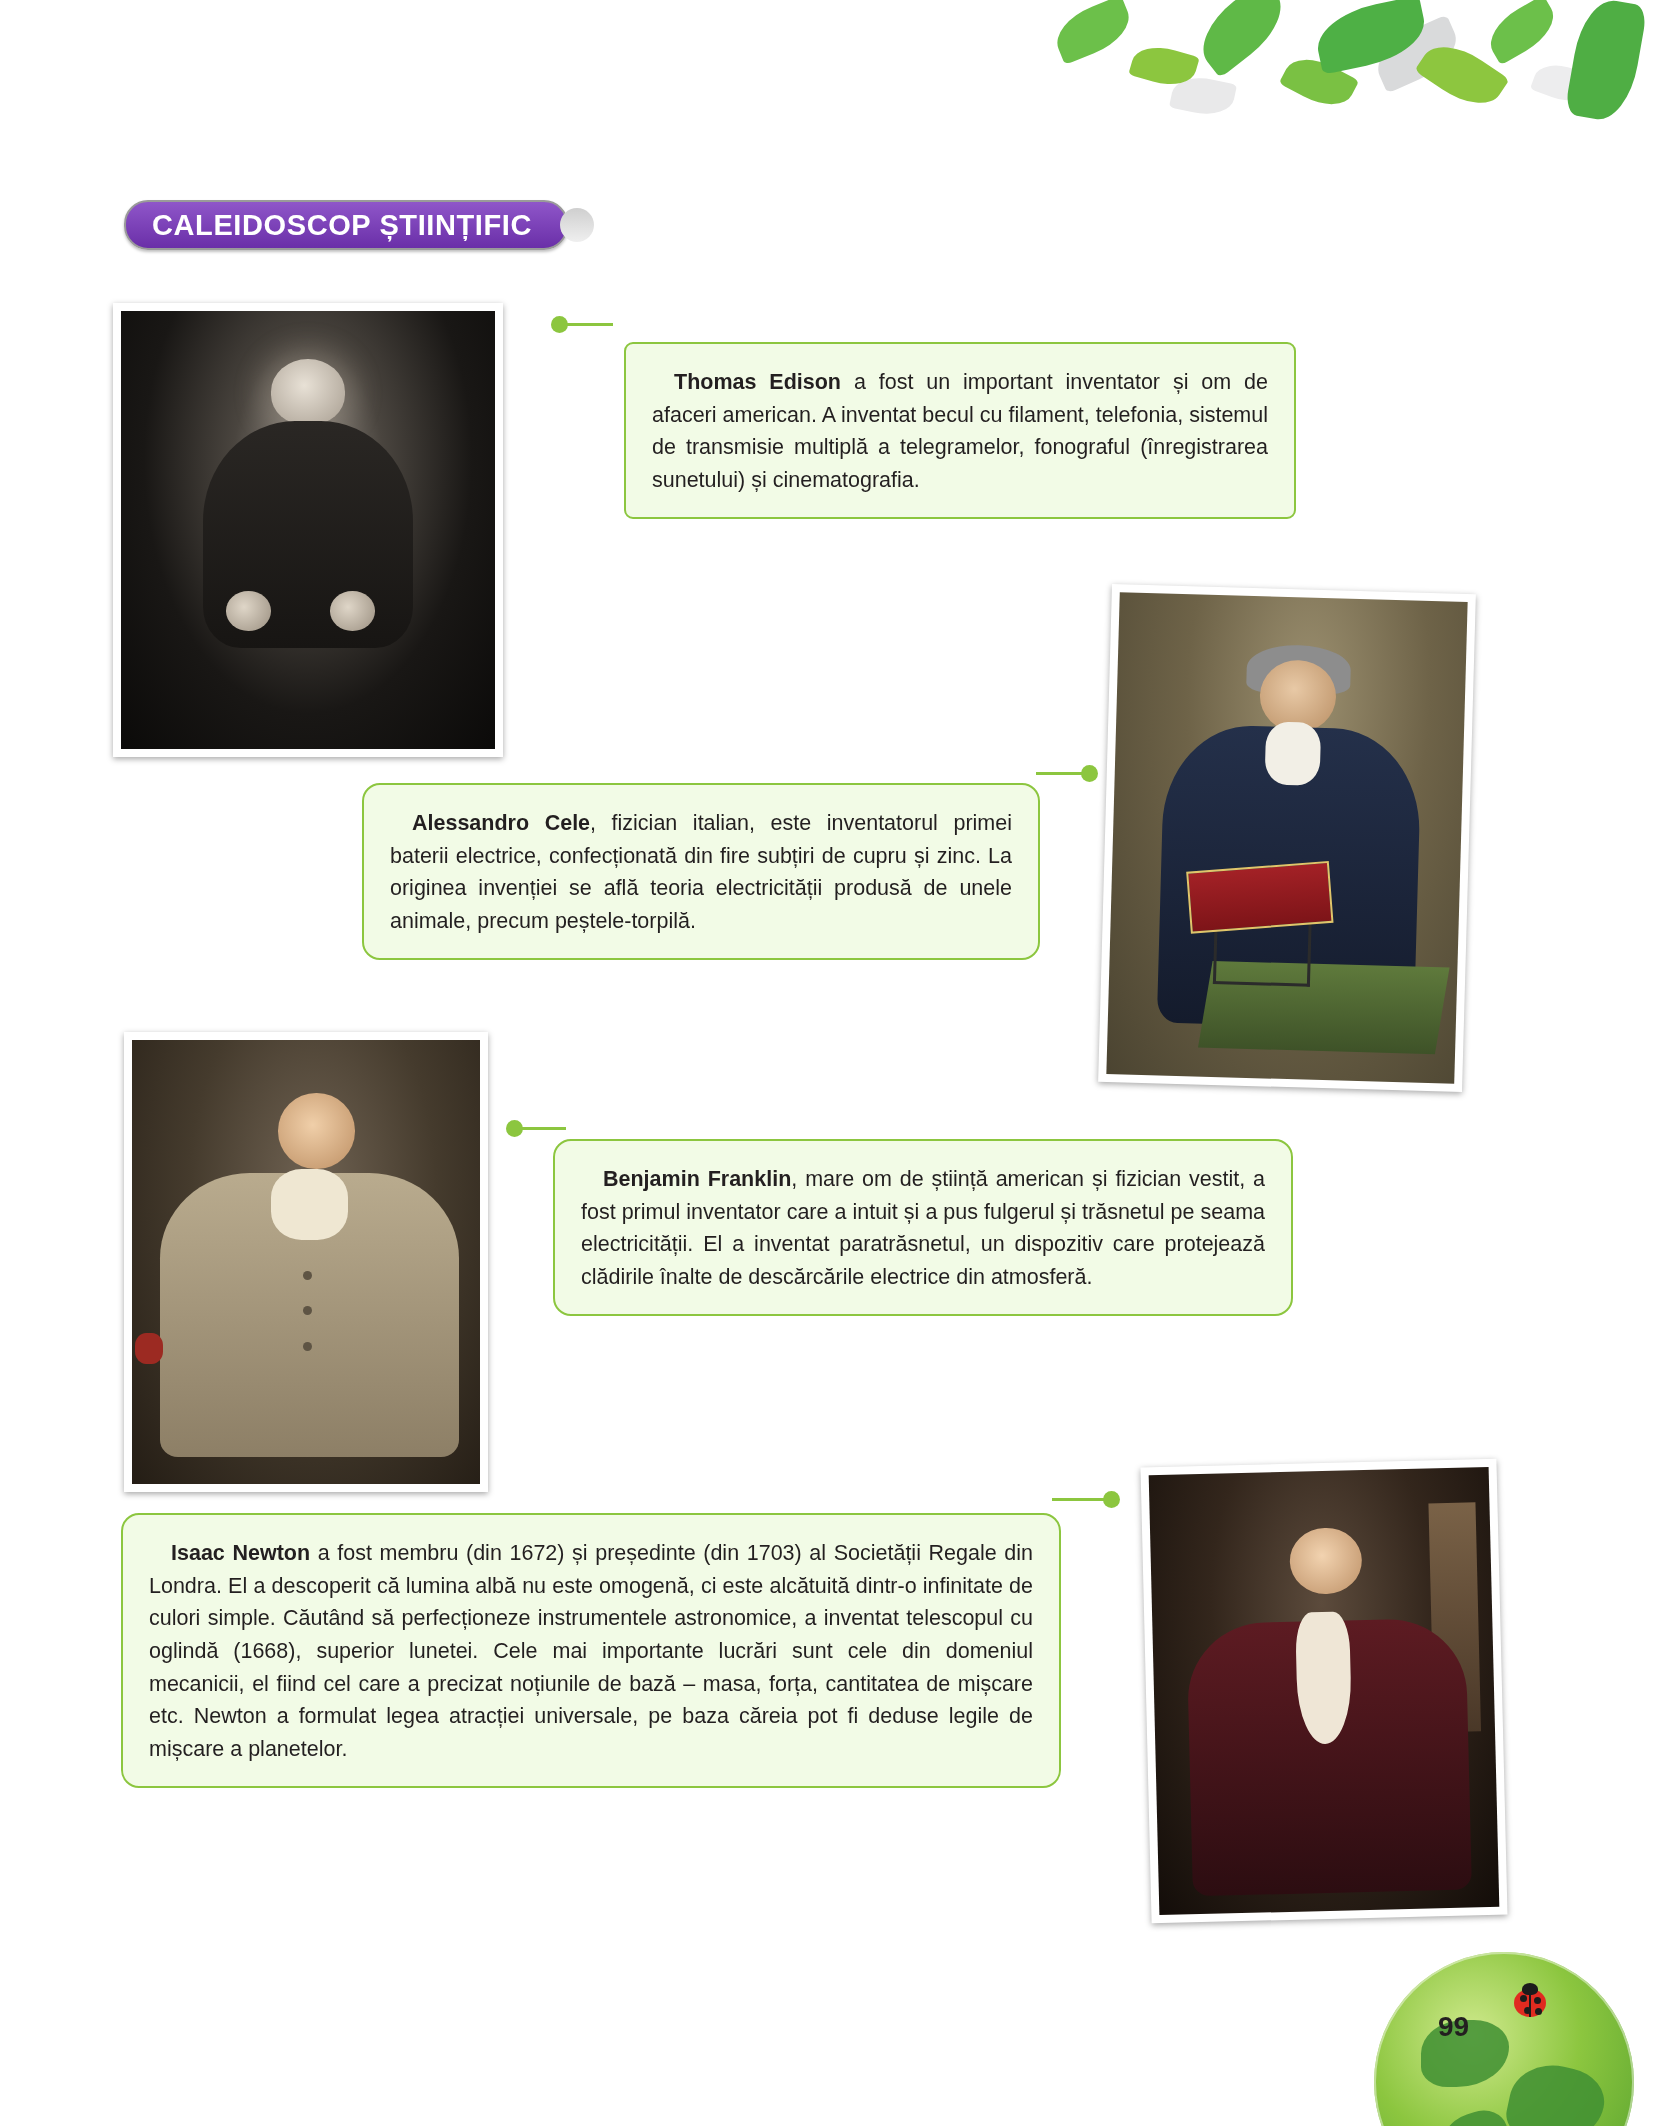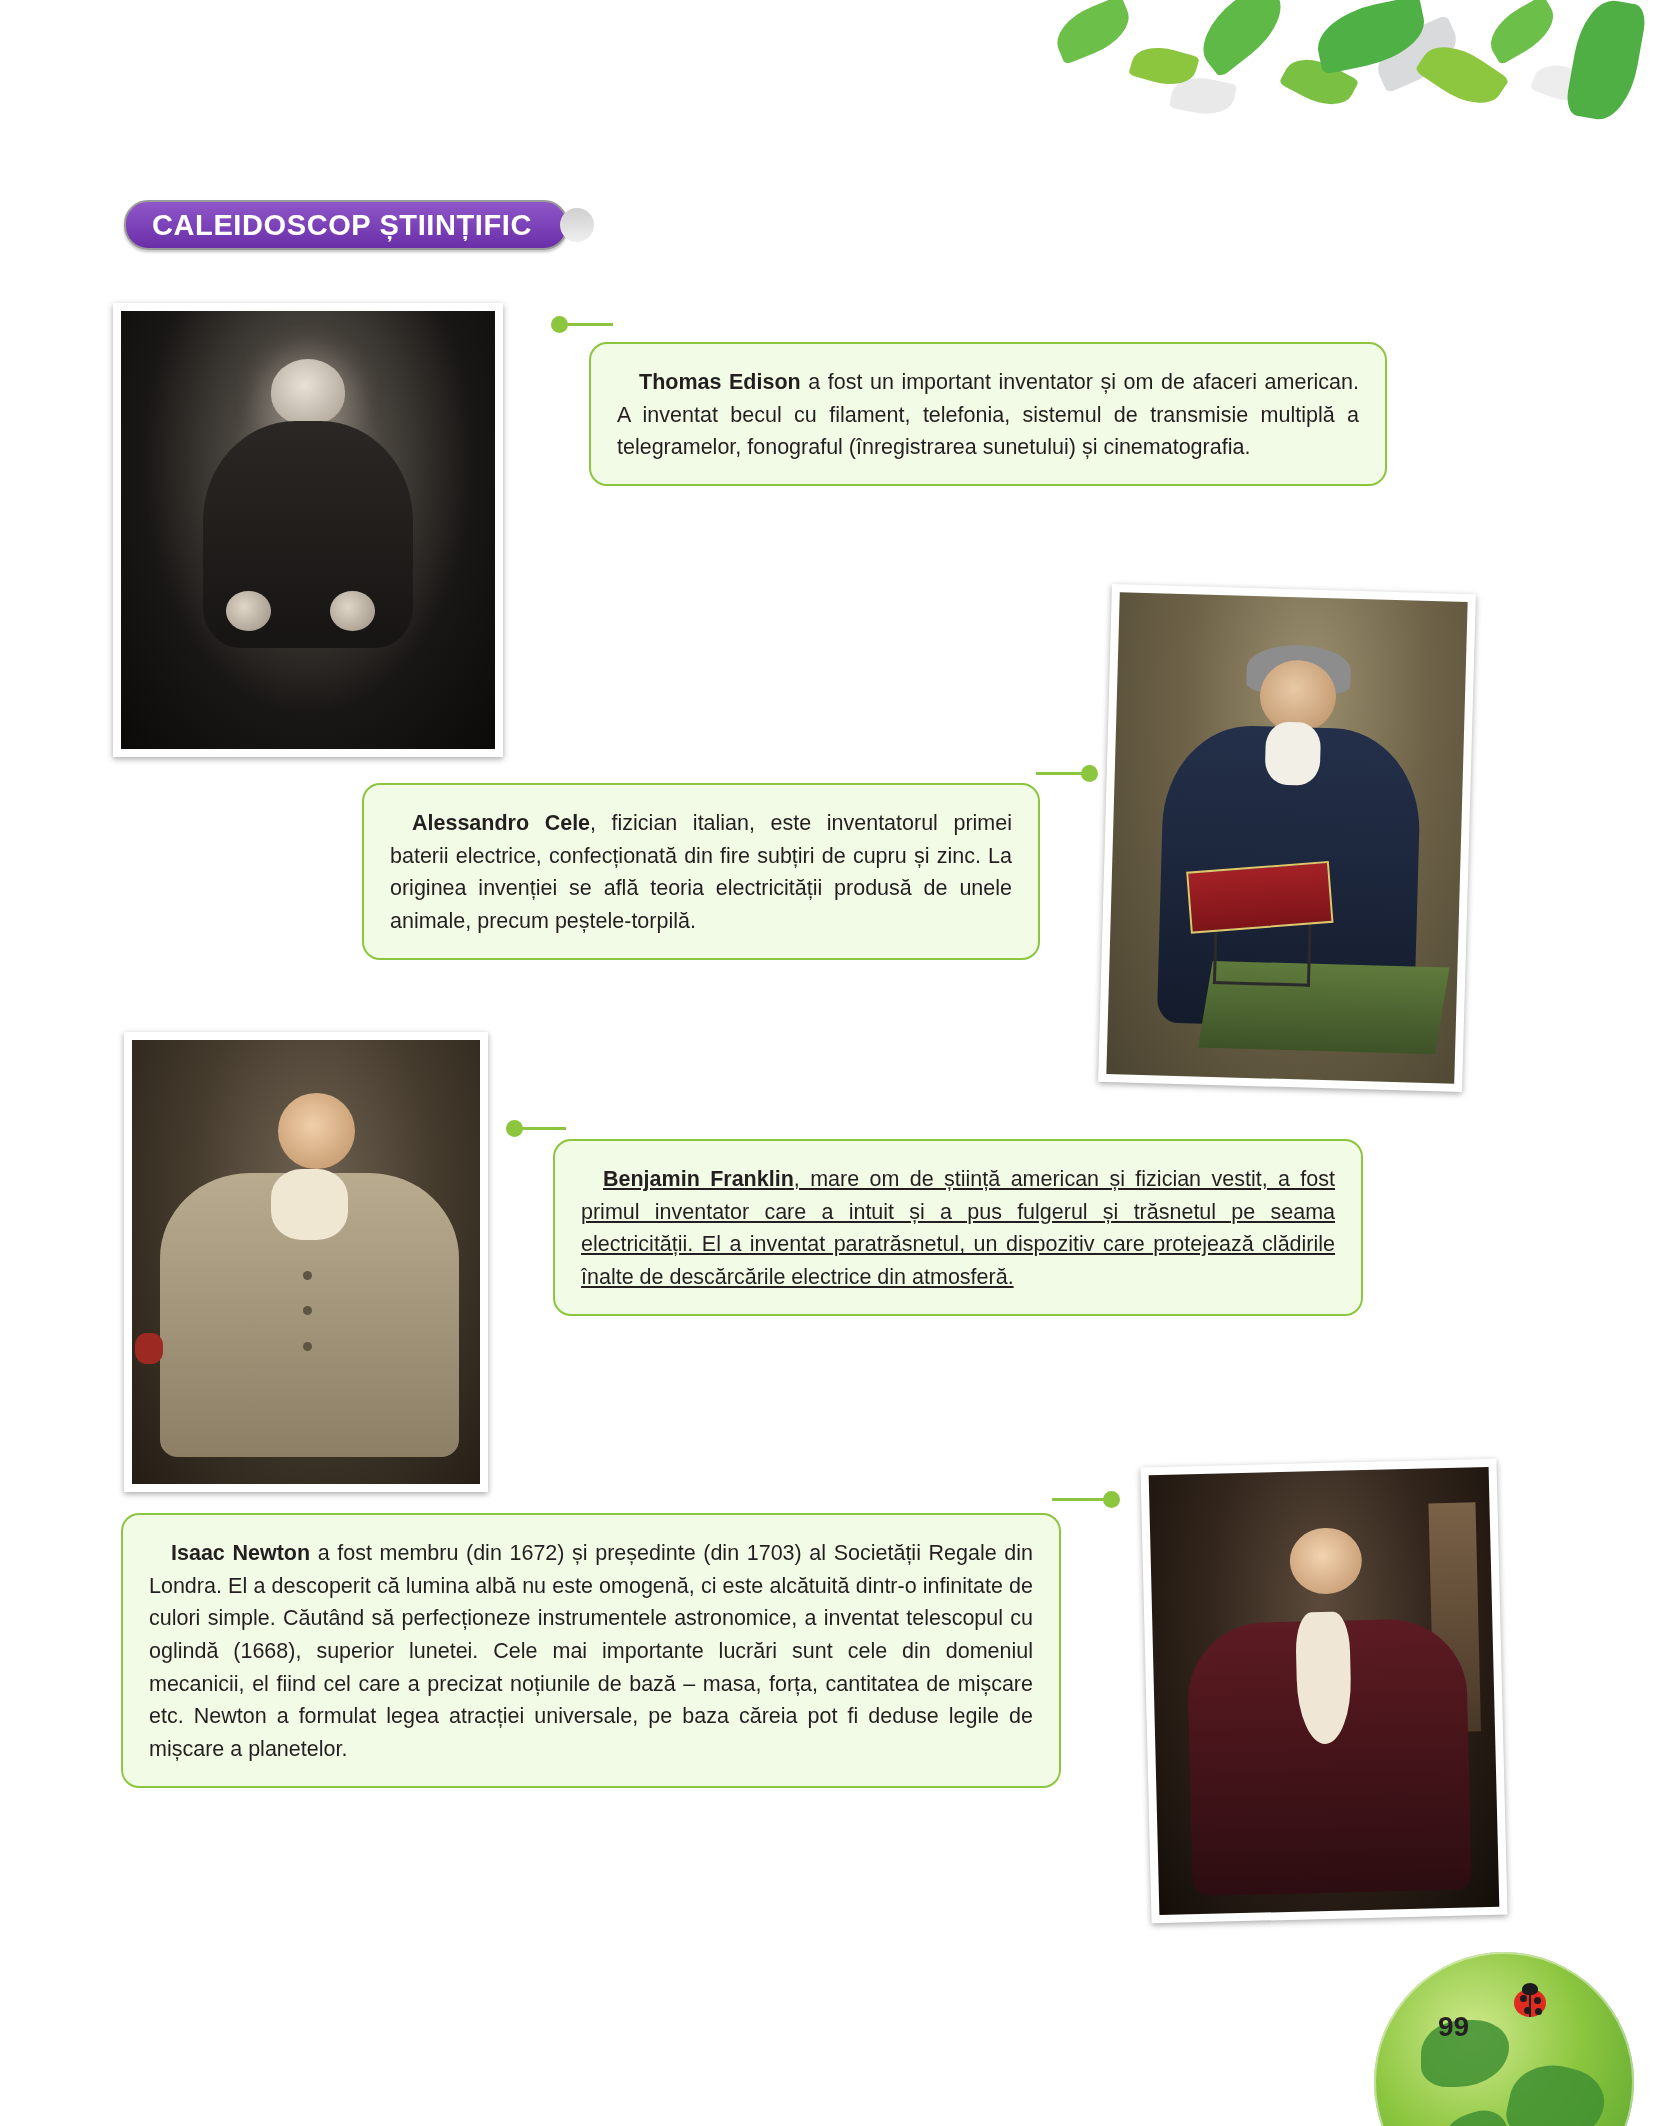--- a/index.html
+++ b/index.html
@@ -261,25 +261,25 @@
     position: absolute;
     top: -7px;
     width: 17px;
     height: 17px;
     border-radius: 50%;
     background: #8cc63f;
   }
   .connector.left .dot { left: -2px; }
   .connector.right .dot { right: -2px; }
 
-  #bubble-edison   { left: 589px;  top: 342px;  width: 798px; }
+  #bubble-edison   { left: 624px;  top: 342px;  width: 672px; border-radius: 9px; }
   #conn-edison     { left: 553px;  top: 323px;  width: 60px; }
   #bubble-volta    { left: 362px;  top: 783px;  width: 678px; }
   #conn-volta      { left: 1036px; top: 772px;  width: 60px; }
-  #bubble-franklin { left: 553px;  top: 1139px; width: 810px; text-decoration: underline; }
+  #bubble-franklin { left: 553px;  top: 1139px; width: 740px; }
   #conn-franklin   { left: 508px;  top: 1127px; width: 58px; }
   #bubble-newton   { left: 121px;  top: 1513px; width: 940px; }
   #conn-newton     { left: 1052px; top: 1498px; width: 66px; }
 
   
   .globe {
     position: absolute;
     left: 1374px;
     top: 1952px;
     width: 260px;

